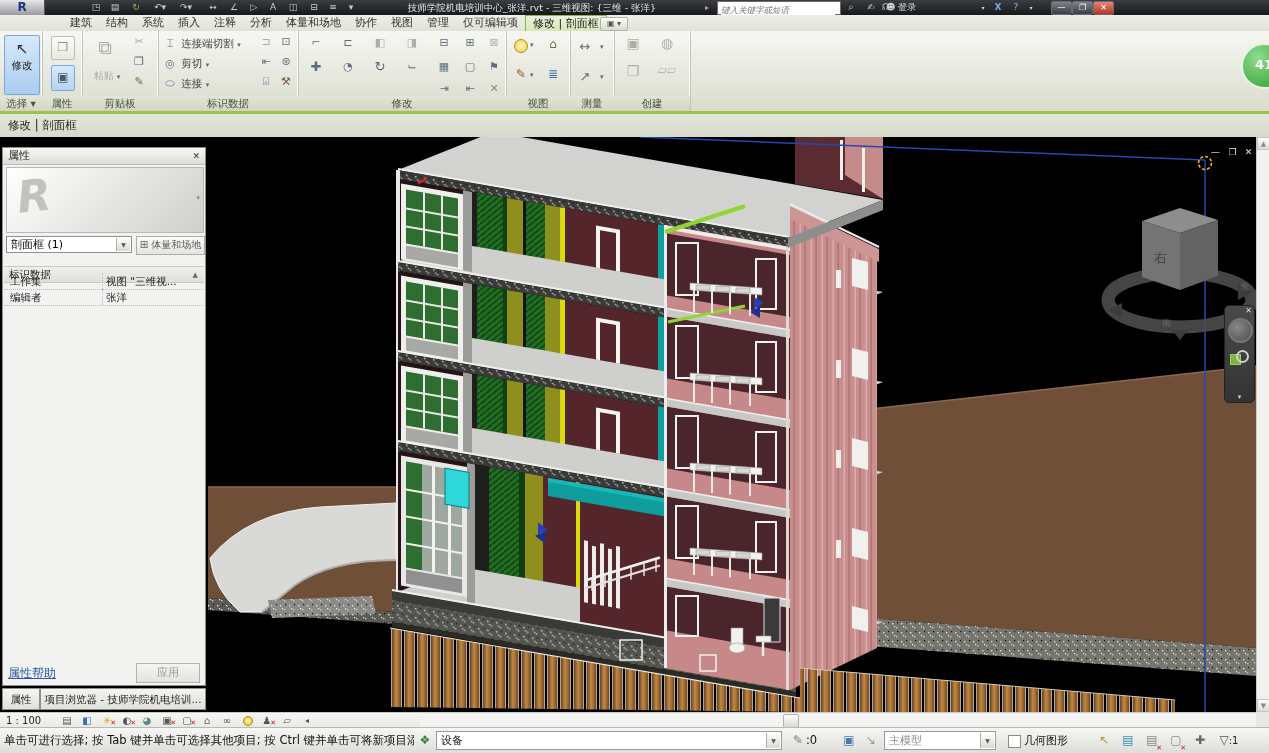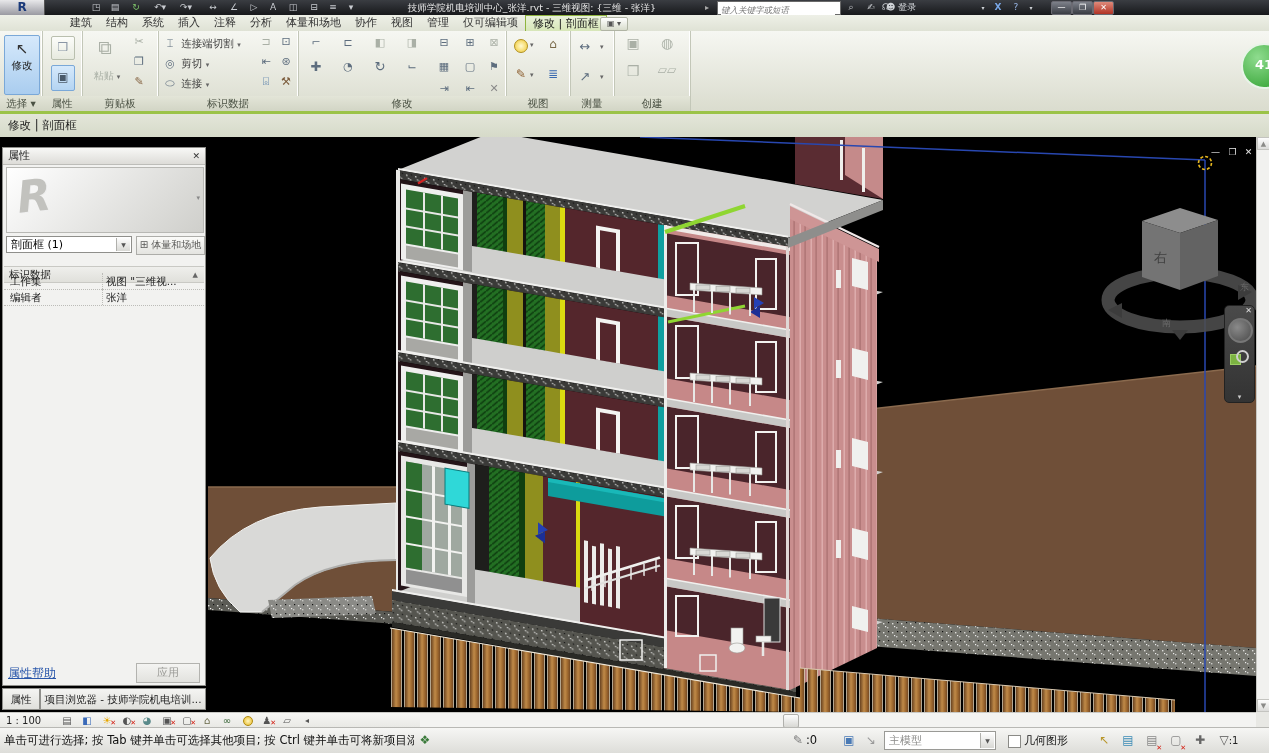--- a/index.html
+++ b/index.html
@@ -657,20 +657,24 @@
   <div class="abs vcb-ic" style="left:298px;font-size:8px">◂</div>
 </div>
 <div id="hscroll" class="abs">
   <div id="hthumb" class="abs"></div>
 </div>
 <div id="corner" class="abs"></div>
 
 <div id="statusbar" class="abs">
   <div id="hinttext" class="abs">单击可进行选择; 按 Tab 键并单击可选择其他项目; 按 Ctrl 键并单击可将新项目添加到选择集; 按 Shift 键</div>
   <div class="abs st-ic" style="left:416px;width:18px;color:#3a7a3a">❖</div>
+  <div class="abs st-combo" style="left:436px;width:346px">
+    <span style="margin-left:4px">设备</span>
+    <span class="combo-arrow" style="height:15px;line-height:15px">▼</span>
+  </div>
   <div class="abs st-ic" style="left:790px;width:16px;color:#777">✎</div>
   <div class="abs" style="left:806px;top:0;line-height:25px">:0</div>
   <div class="abs st-ic" style="left:840px;width:18px;color:#4a7ab5">▣</div>
   <div class="abs st-ic" style="left:862px;width:18px;color:#999">↘</div>
   <div class="abs st-combo" style="left:884px;width:112px">
     <span style="margin-left:4px;color:#8a8a88">主模型</span>
     <span class="combo-arrow" style="height:15px;line-height:15px">▼</span>
   </div>
   <div id="chk-editable" class="abs"></div>
   <div class="abs" style="left:1024px;top:0;font-size:11px;line-height:25px">几何图形</div>

